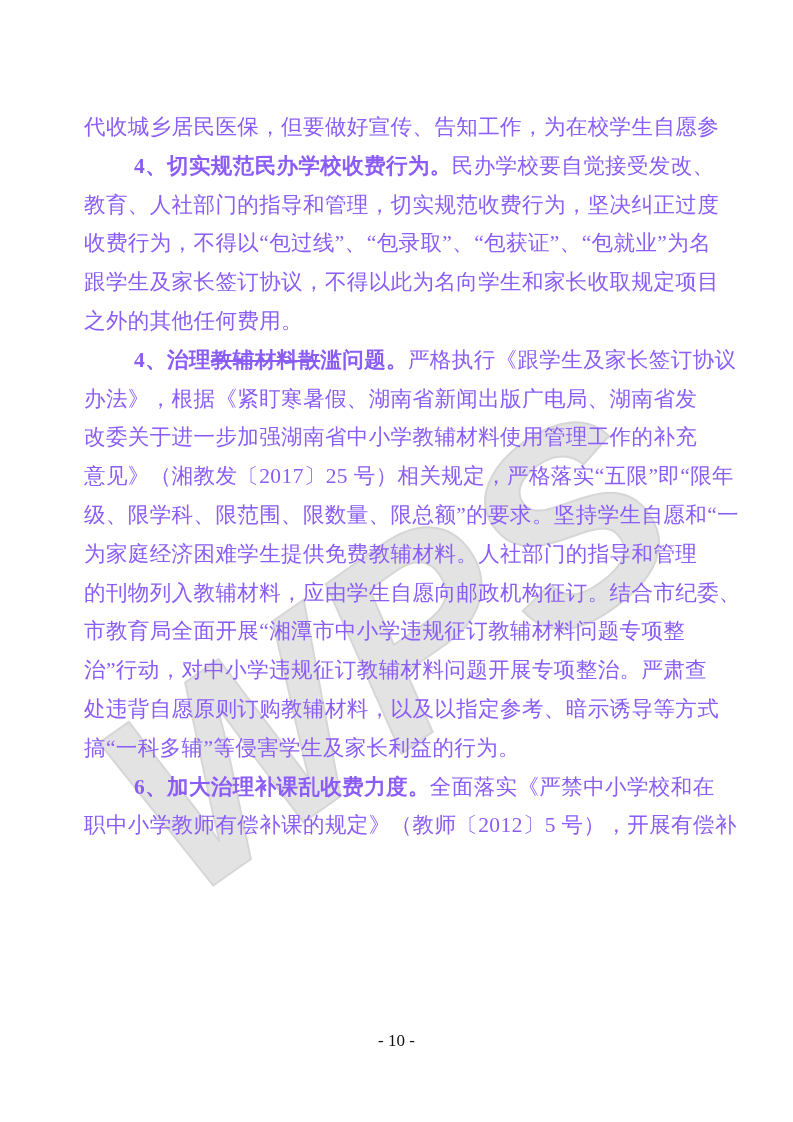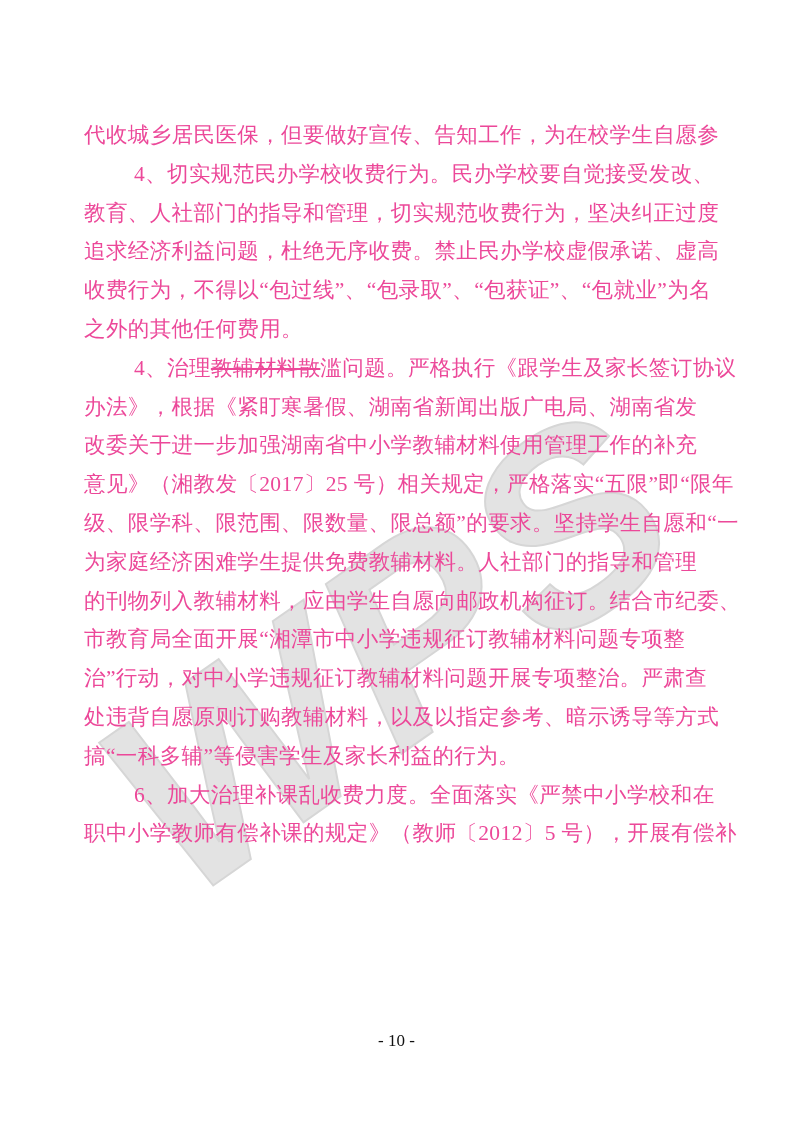--- a/index.html
+++ b/index.html
@@ -27,38 +27,38 @@
     letter-spacing: 6px;
     color: #e3e3e3;
     -webkit-text-stroke: 2px #d6d6d6;
     z-index: 1;
     user-select: none;
     white-space: nowrap;
   }
   .content {
     position: absolute;
     left: 84px;
-    top: 116px;
+    top: 108px;
     width: 628px;
     z-index: 2;
-    color: #ec4899;
+    color: #8b5cf6;
   }
   .line {
     height: 38.8px;
     line-height: 38.8px;
     font-size: 21.5px;
     white-space: nowrap;
     letter-spacing: 0.4px;
     overflow: visible;
   }
   .line.indent {
     padding-left: 50px;
   }
   .seg-bold {
-    font-weight: normal;
+    font-weight: bold;
     text-align: center;
   }
   .seg-strike {
     text-decoration: line-through;
   }
   .footer {
     position: absolute;
     top: 1031px;
     left: 0;
     width: 100%;
@@ -73,22 +73,22 @@
 </head>
 <body>
 
 <div class="page">
   <div class="watermark">WPS</div>
 
   <div class="content" id="content">
       <div class="line"><span class="">代收城乡居民医保，但要做好宣传、告知工作，为在校学生自愿参</span></div>
       <div class="line indent"><span class="seg-bold ">4、切实规范民办学校收费行为。</span><span class="">民办学校要自觉接受发改、</span></div>
       <div class="line"><span class="">教育、人社部门的指导和管理，切实规范收费行为，坚决纠正过度</span></div>
-      <div class="line"><span class="">追求经济利益问题，杜绝无序收费。禁止民办学校虚假承诺、虚高</span></div>
       <div class="line"><span class="">收费行为，不得以“包过线”、“包录取”、“包获证”、“包就业”为名</span></div>
+      <div class="line"><span class="">跟学生及家长签订协议，不得以此为名向学生和家长收取规定项目</span></div>
       <div class="line"><span class="">之外的其他任何费用。</span></div>
       <div class="line indent"><span class="seg-bold ">4、治理</span><span class="seg-bold seg-strike">教辅材料散</span><span class="seg-bold ">滥问题。</span><span class="">严格执行《跟学生及家长签订协议</span></div>
       <div class="line"><span class="">办法》，根据《紧盯寒暑假、湖南省新闻出版广电局、湖南省发</span></div>
       <div class="line"><span class="">改委关于进一步加强湖南省中小学教辅材料使用管理工作的补充</span></div>
       <div class="line"><span class="">意见》（湘教发〔2017〕25 号）相关规定，严格落实“五限”即“限年</span></div>
       <div class="line"><span class="">级、限学科、限范围、限数量、限总额”的要求。坚持学生自愿和“一</span></div>
       <div class="line"><span class="">为家庭经济困难学生提供免费教辅材料。人社部门的指导和管理</span></div>
       <div class="line"><span class="">的刊物列入教辅材料，应由学生自愿向邮政机构征订。结合市纪委、</span></div>
       <div class="line"><span class="">市教育局全面开展“湘潭市中小学违规征订教辅材料问题专项整</span></div>
       <div class="line"><span class="">治”行动，对中小学违规征订教辅材料问题开展专项整治。严肃查</span></div>

